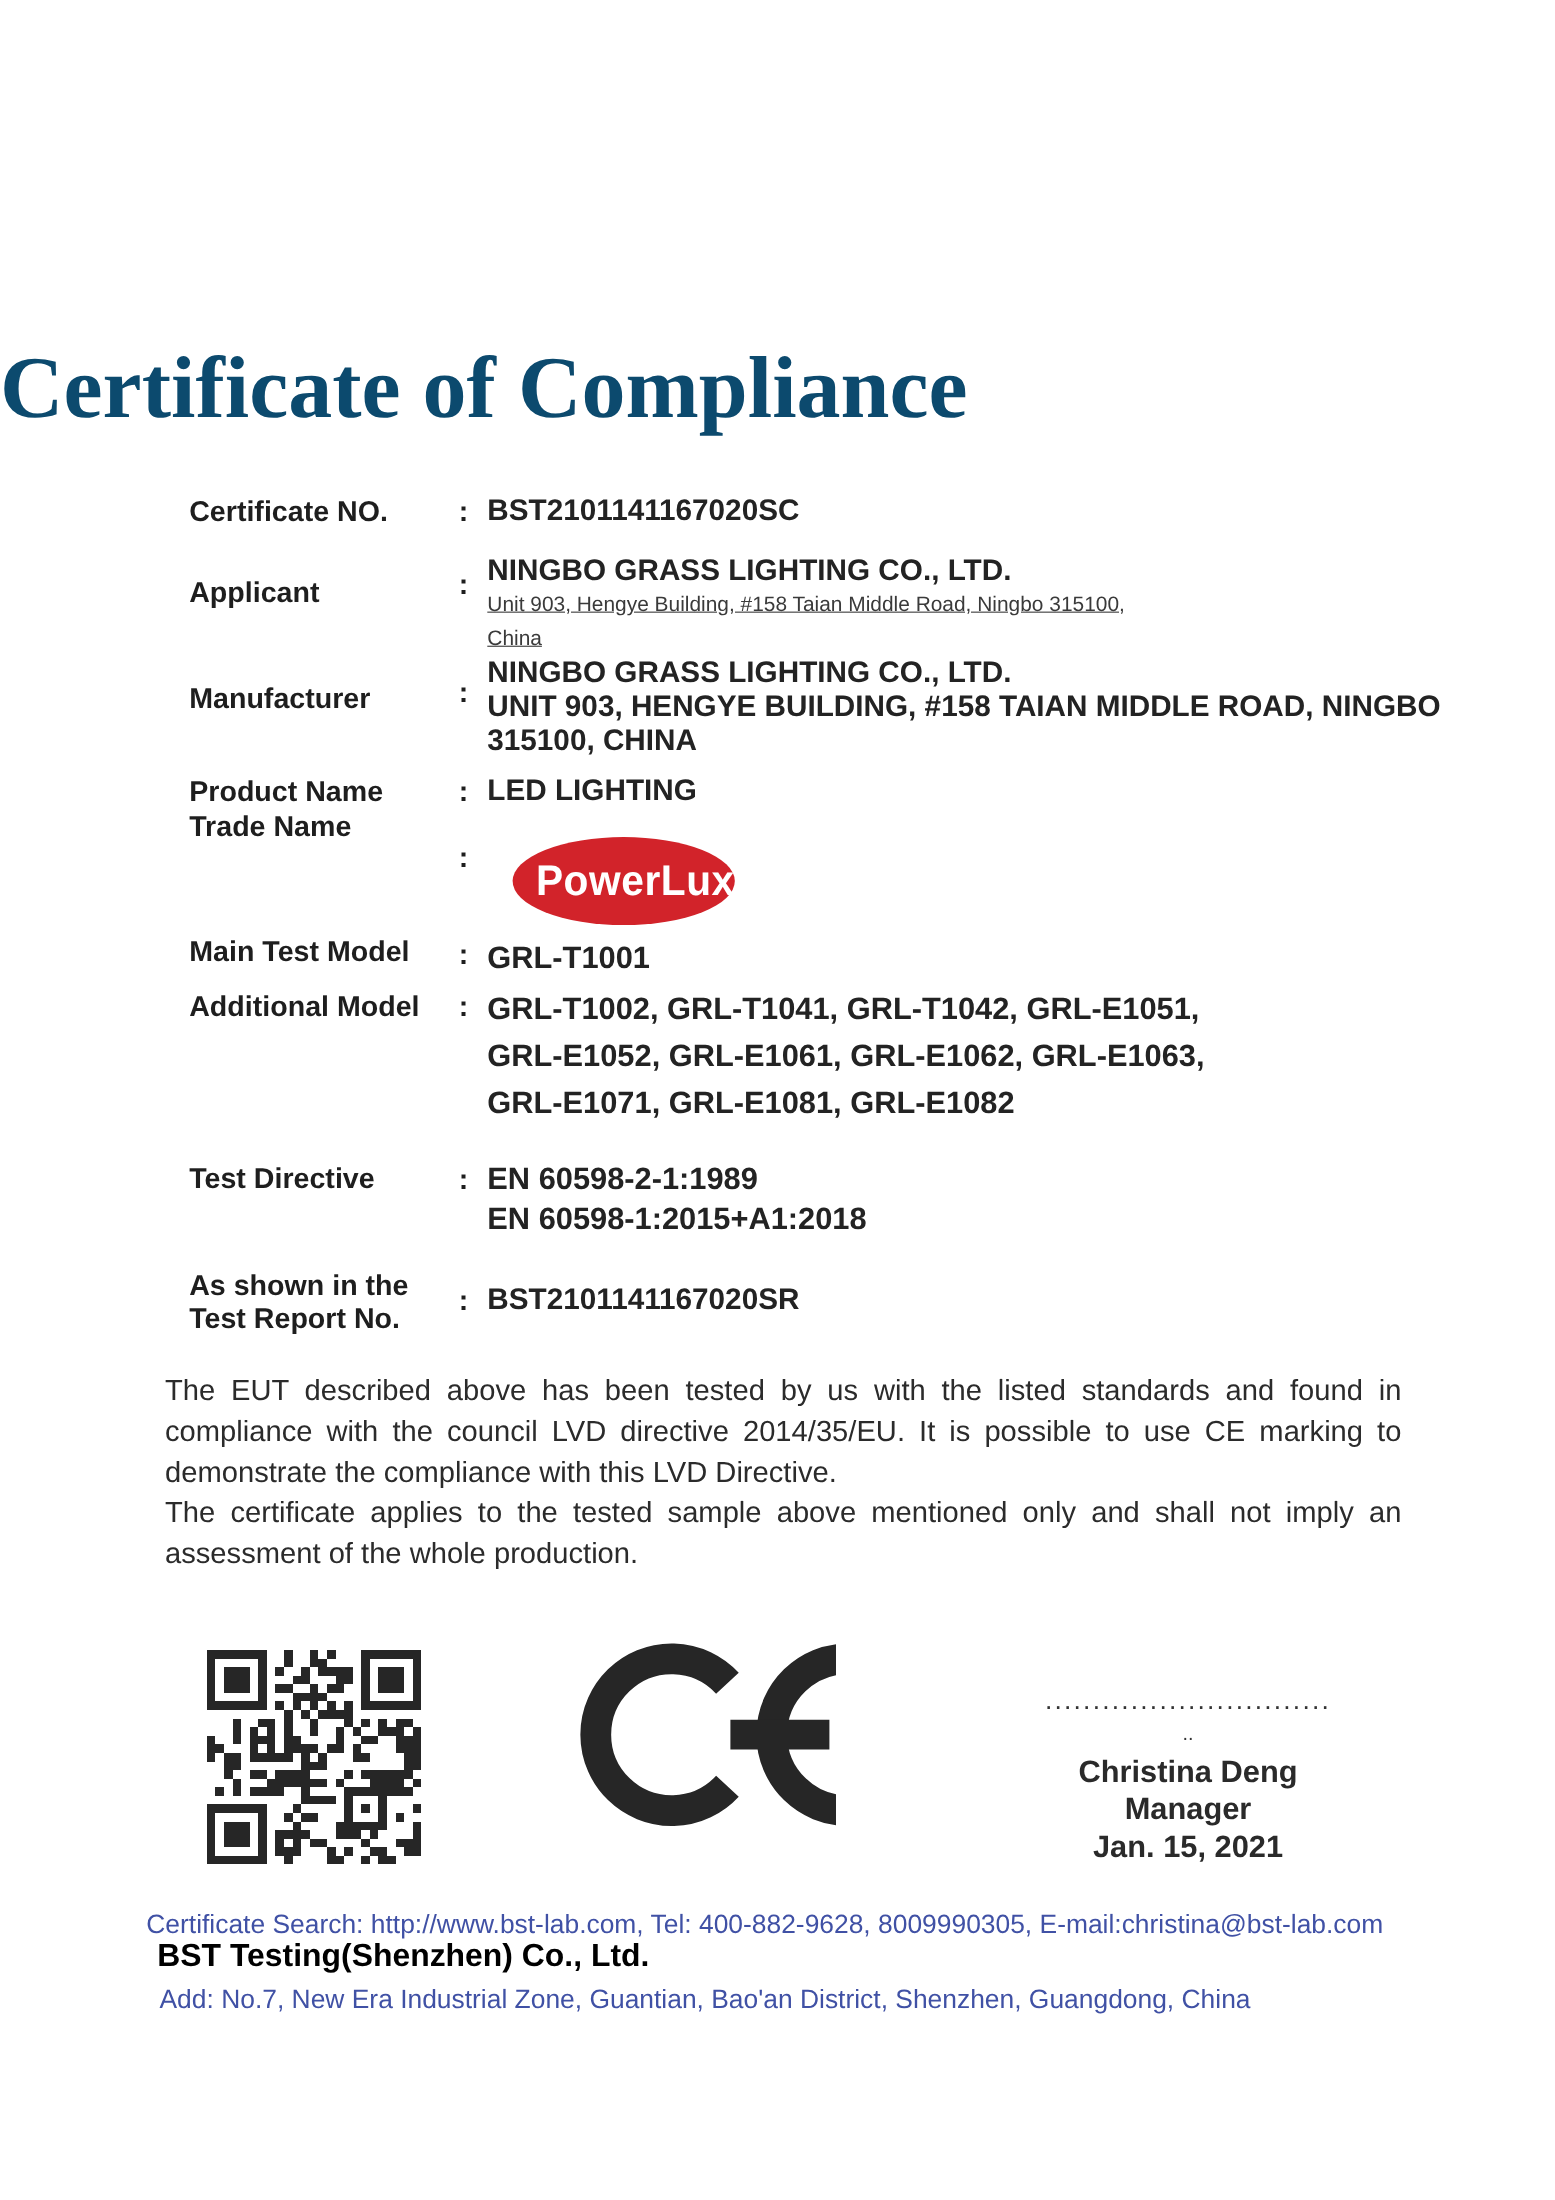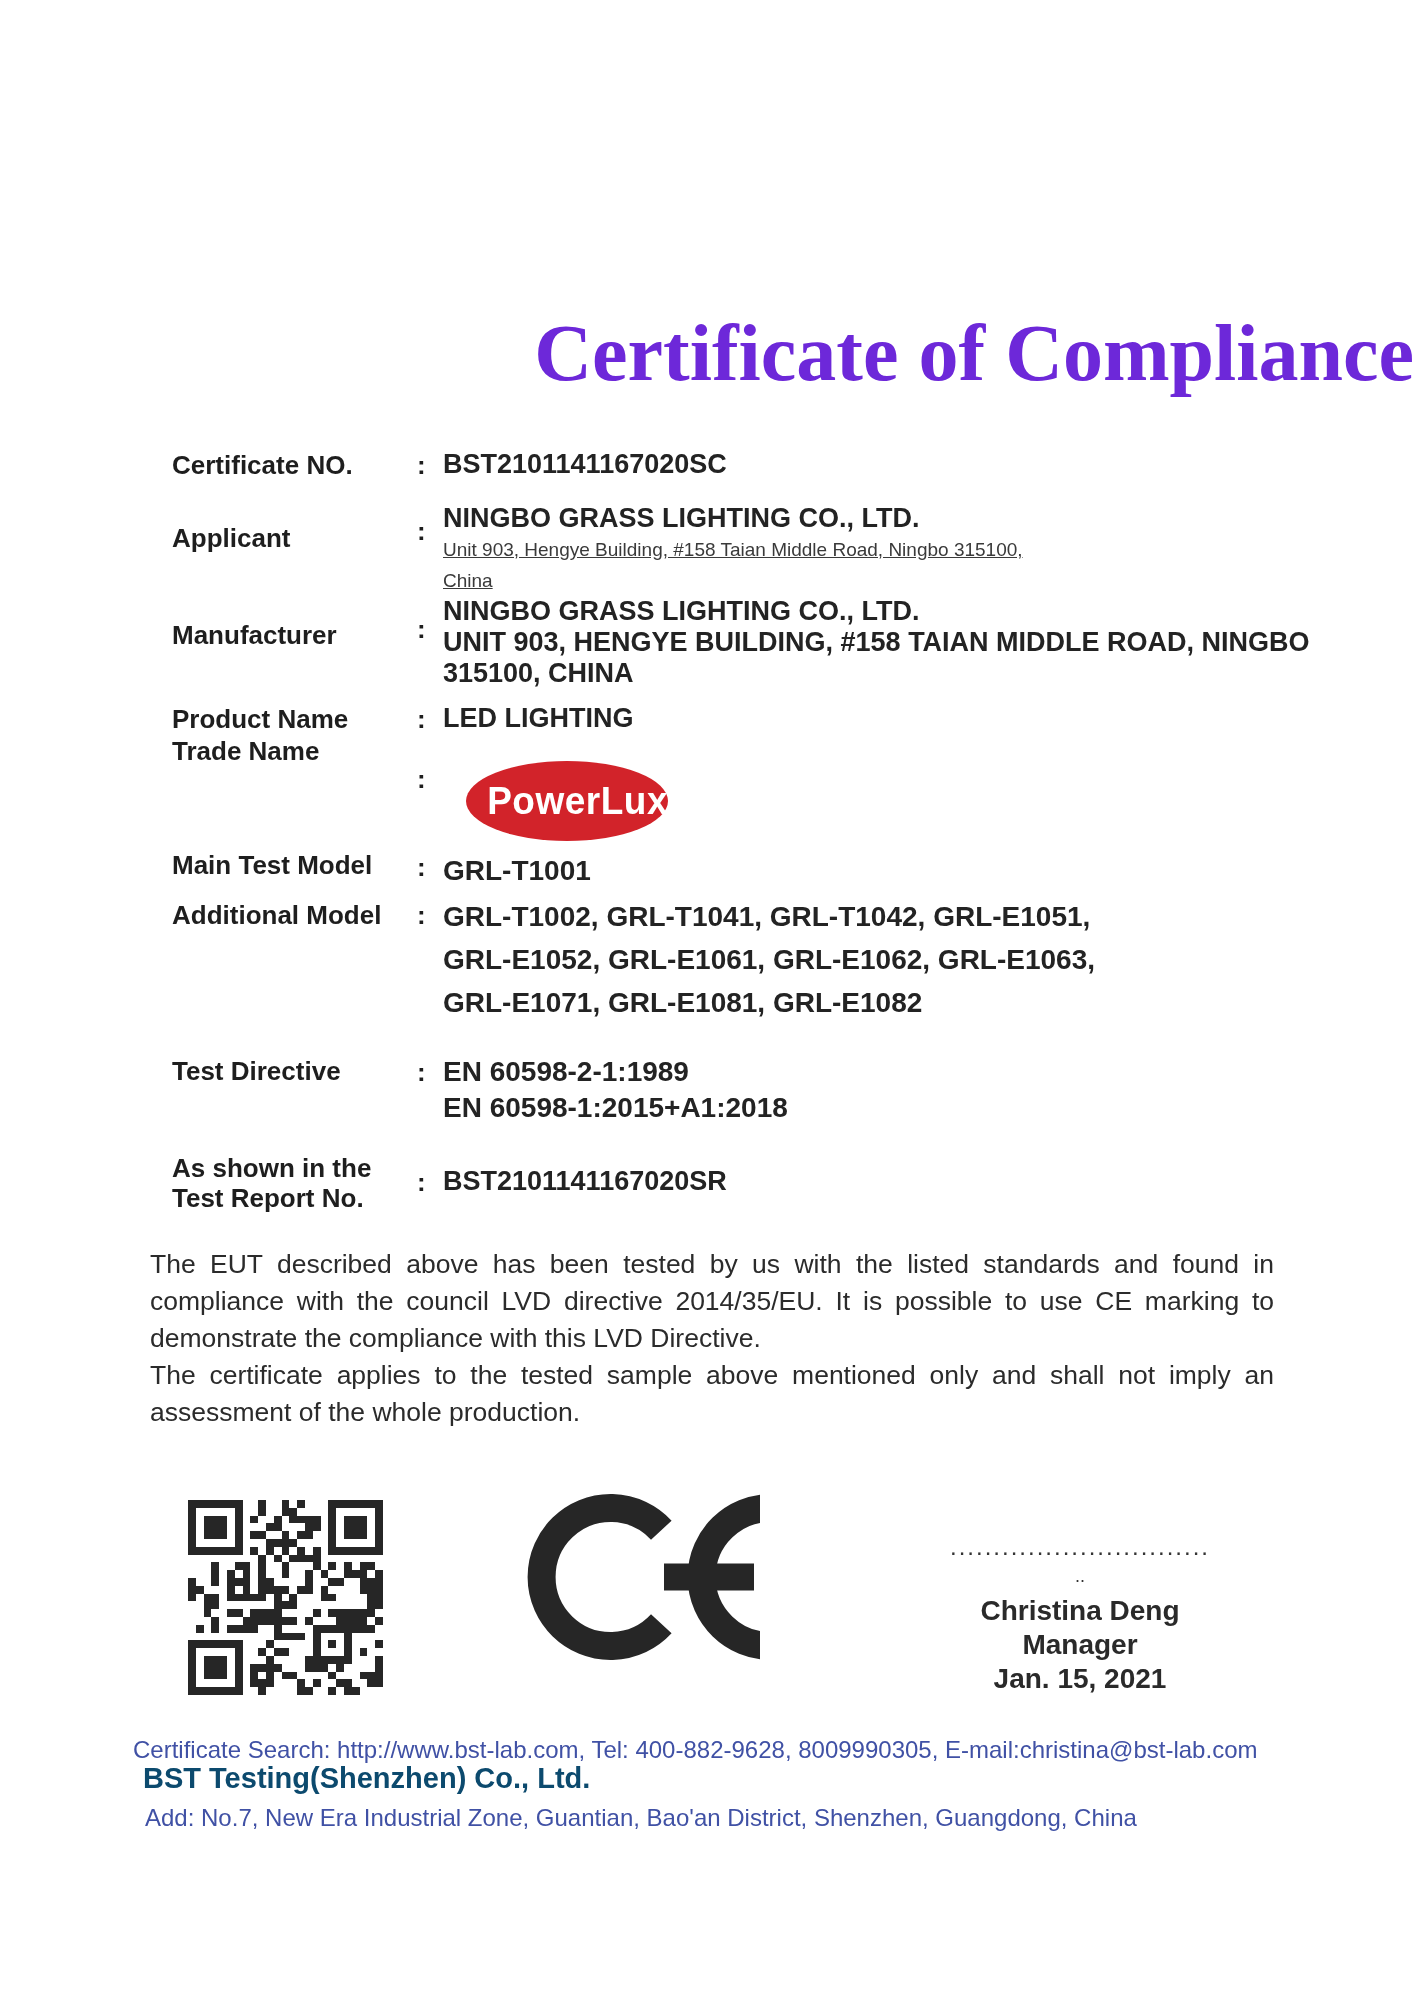--- a/index.html
+++ b/index.html
@@ -8,26 +8,26 @@
     width:1414px;height:2000px;
     margin:0 auto;
     background:#ffffff;
     font-family:"Liberation Sans",sans-serif;
     color:#222;
     overflow:hidden;
   }
   .abs{position:absolute;}
   .title{
     left:0;top:308px;width:1414px;
-    text-align:right;
+    text-align:left;
     font-family:"Liberation Serif",serif;
     font-weight:bold;
     font-size:80px;
     letter-spacing:0px;
-    color:#6d28d9;
+    color:#0c4a6e;
     white-space:nowrap;
   }
   .lbl{font-size:26px;font-weight:bold;color:#1e1e1e;white-space:nowrap;line-height:30px;}
   .colon{font-size:26px;font-weight:bold;color:#1e1e1e;}
   .val-bold{font-size:27px;font-weight:bold;color:#232323;white-space:nowrap;}
   .val-reg{font-size:19px;font-weight:normal;color:#3a3a3a;white-space:nowrap;text-decoration:underline;}
   .block{line-height:31px;}
   .models{font-size:28px;font-weight:bold;color:#232323;line-height:43px;white-space:nowrap;}
   .standards{font-size:28px;font-weight:bold;color:#232323;line-height:36px;white-space:nowrap;}
   .statement{
@@ -50,21 +50,21 @@
   }
   .sig{
     left:930px;top:1534px;width:300px;
     text-align:center;color:#2a2a2a;
   }
   .sig .dots{font-size:24px;letter-spacing:2px;line-height:26px;color:#333;white-space:nowrap;}
   .sig .mini{font-size:18px;line-height:20px;margin-top:6px;color:#333;}
   .sig .name{font-size:28px;font-weight:bold;line-height:34px;margin-top:8px;}
   .sig .role{font-size:28px;font-weight:bold;line-height:34px;}
   .sig .date{font-size:28px;font-weight:bold;line-height:34px;}
-  .footer-co{left:143px;top:1762px;font-size:29px;font-weight:bold;color:#0c4a6e;white-space:nowrap;}
+  .footer-co{left:143px;top:1762px;font-size:29px;font-weight:bold;color:#000000;white-space:nowrap;}
   .footer-line{font-size:24px;color:#4051a5;white-space:nowrap;}
   #qr-svg,#ce-svg{display:block;}
 </style>
 </head>
 <body>
 
 <div class="page">
 
   <div class="abs title">Certificate of Compliance</div>
 

